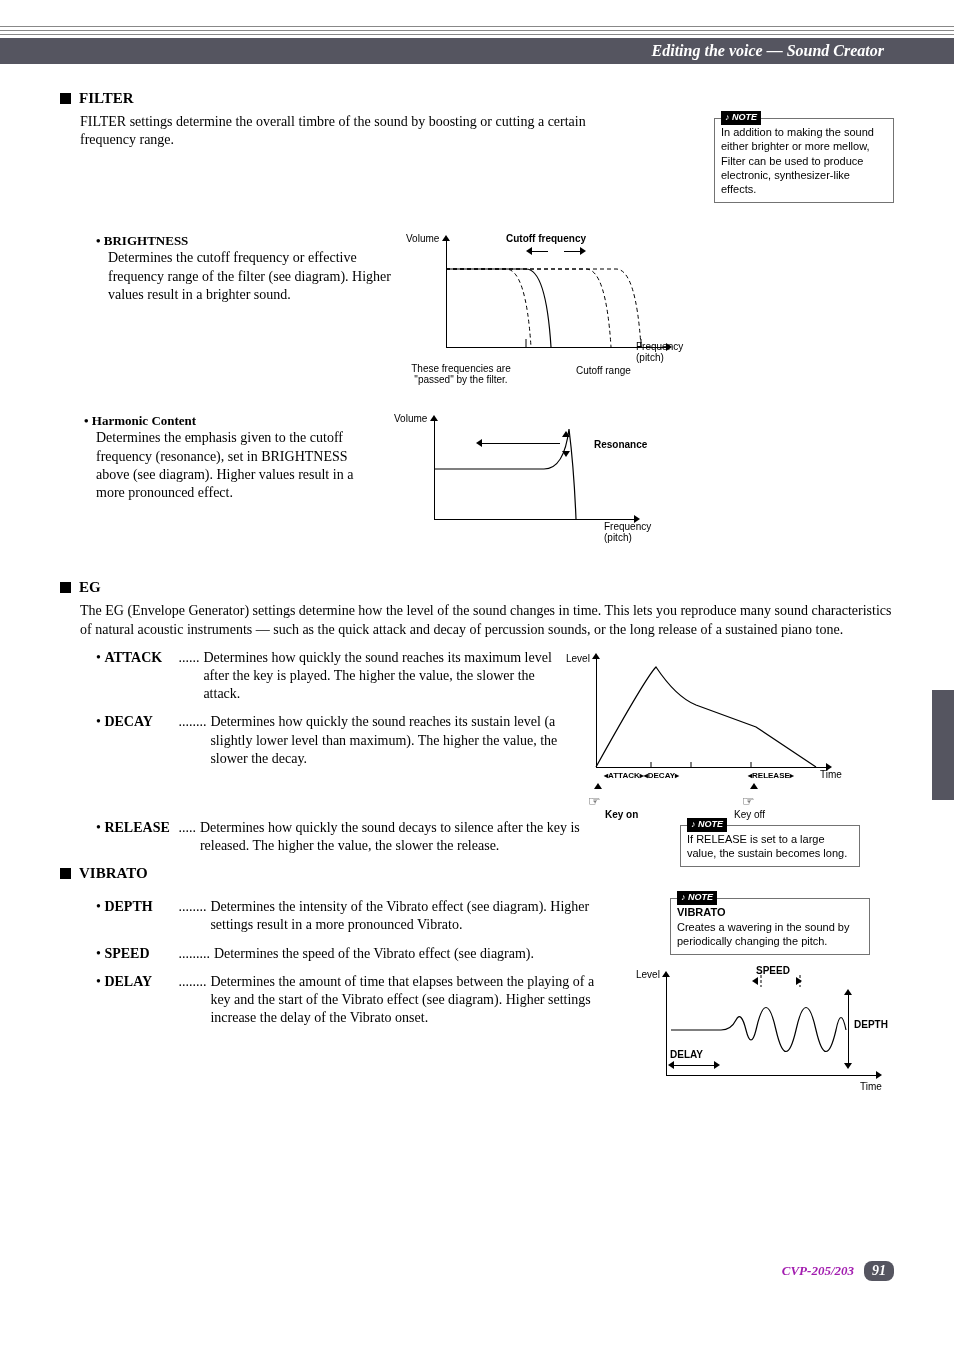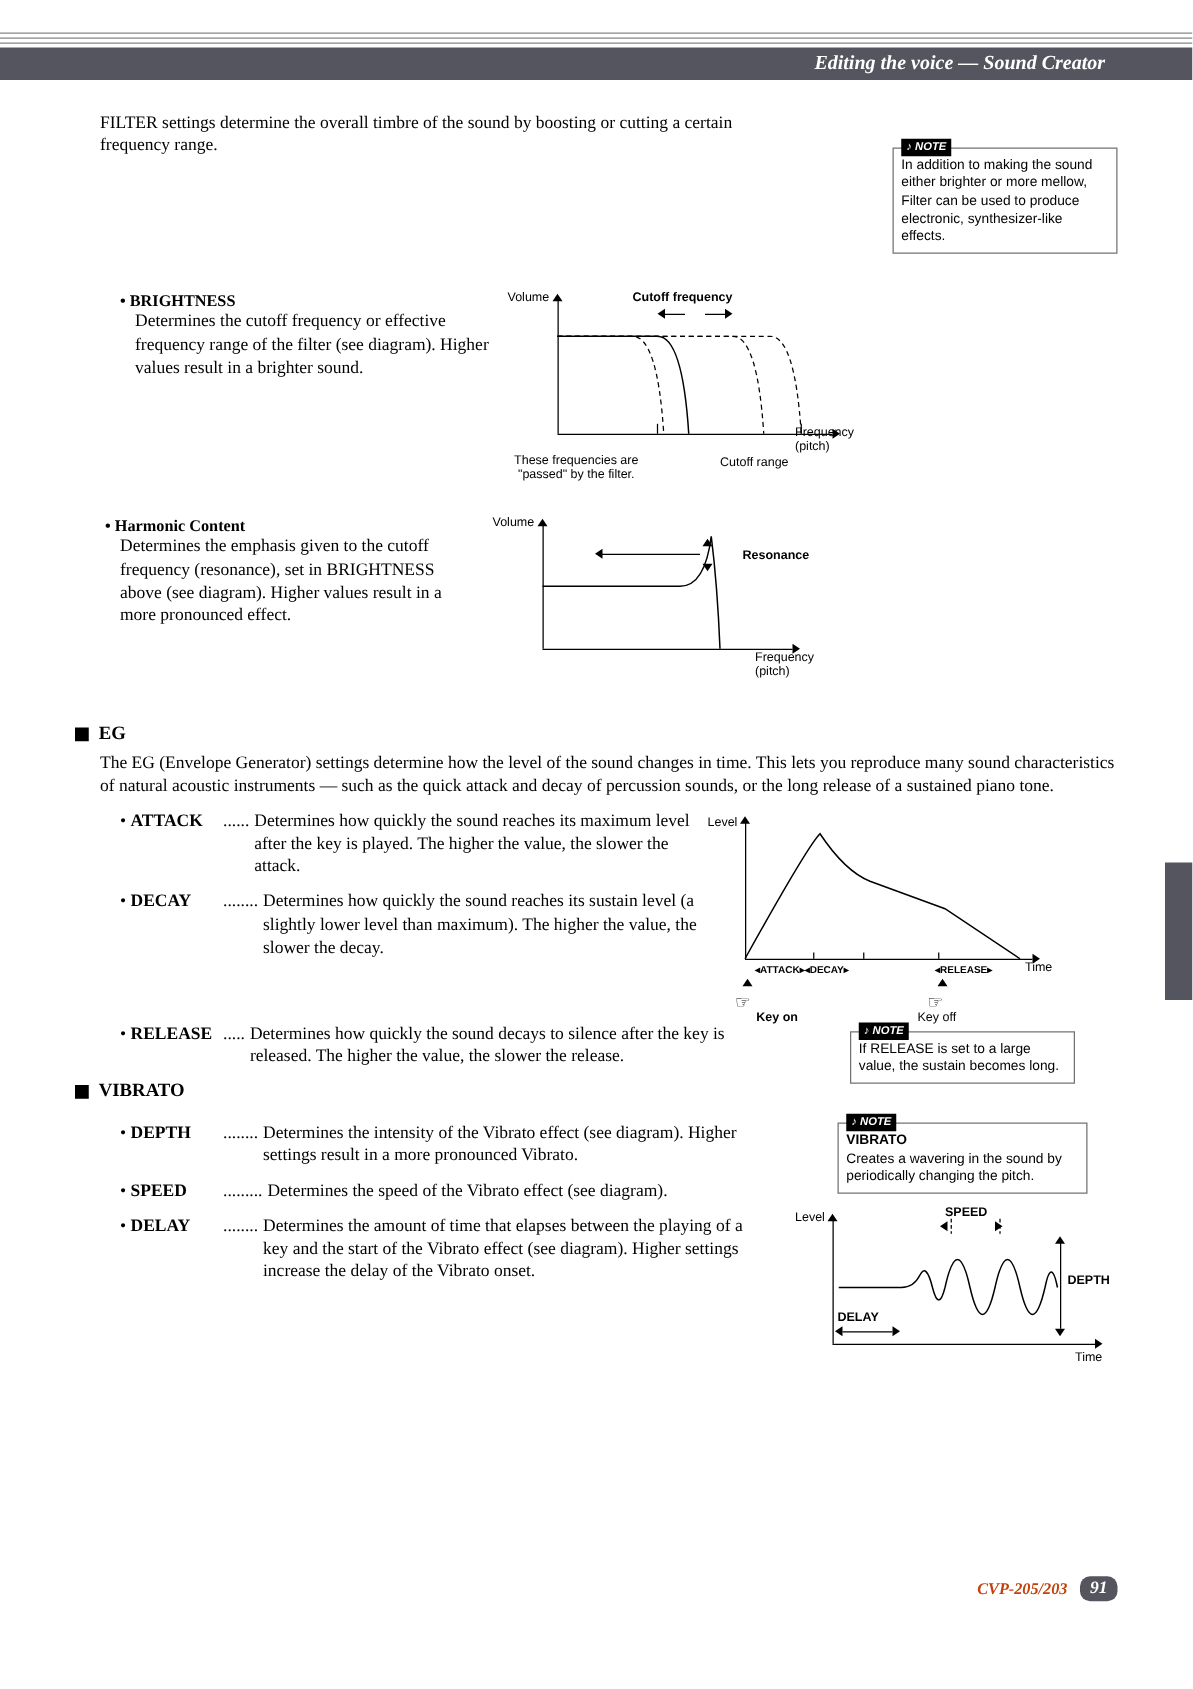--- a/index.html
+++ b/index.html
@@ -64,21 +64,21 @@
   .arrowhead-r { position: absolute; width: 0; height: 0; border-top: 4px solid transparent; border-bottom: 4px solid transparent; border-left: 6px solid #000; }
   .arrowhead-u { position: absolute; width: 0; height: 0; border-left: 4px solid transparent; border-right: 4px solid transparent; border-bottom: 6px solid #000; }
   .arrowhead-d { position: absolute; width: 0; height: 0; border-left: 4px solid transparent; border-right: 4px solid transparent; border-top: 6px solid #000; }
   .arrowhead-l { position: absolute; width: 0; height: 0; border-top: 4px solid transparent; border-bottom: 4px solid transparent; border-right: 6px solid #000; }
   .lbl { position: absolute; font-family: Arial, sans-serif; }
   .footer {
     position: absolute;
     bottom: 70px; right: 60px;
     display: flex; align-items: center; gap: 10px;
   }
-  .footer-model { font-style: italic; font-weight: bold; color: #c2410c; font-size: 13px; }
+  .footer-model { font-style: italic; font-weight: bold; color: #a21caf; font-size: 13px; }
   .page-badge {
     background: #555560; color: #fff;
     border-radius: 8px;
     padding: 2px 8px;
     font-weight: bold;
     font-style: italic;
     font-size: 14px;
   }
   .side-tab {
     position: absolute;
@@ -100,20 +100,24 @@
     <div class="line"></div>
 </div>
 <div class="header-bar">
   <span>Editing the voice  —  Sound Creator</span>
 </div>
 
 <div class="content">
 
   <div class="row">
     <div style="flex:1;">
+      <div class="sec-head">
+        <span class="sq"></span>
+        <span class="sec-title">FILTER</span>
+      </div>
       <div class="body-text" style="max-width:540px;">FILTER settings determine the overall timbre of the sound by boosting or cutting a certain frequency range.</div>
     </div>
     <div style="width:180px; margin-top:28px;">
       <div class="note-box">
         <span class="note-label">NOTE</span>
         <span>In addition to making the sound either brighter or more mellow, Filter can be used to produce electronic, synthesizer-like effects.</span>
       </div>
     </div>
   </div>
 

